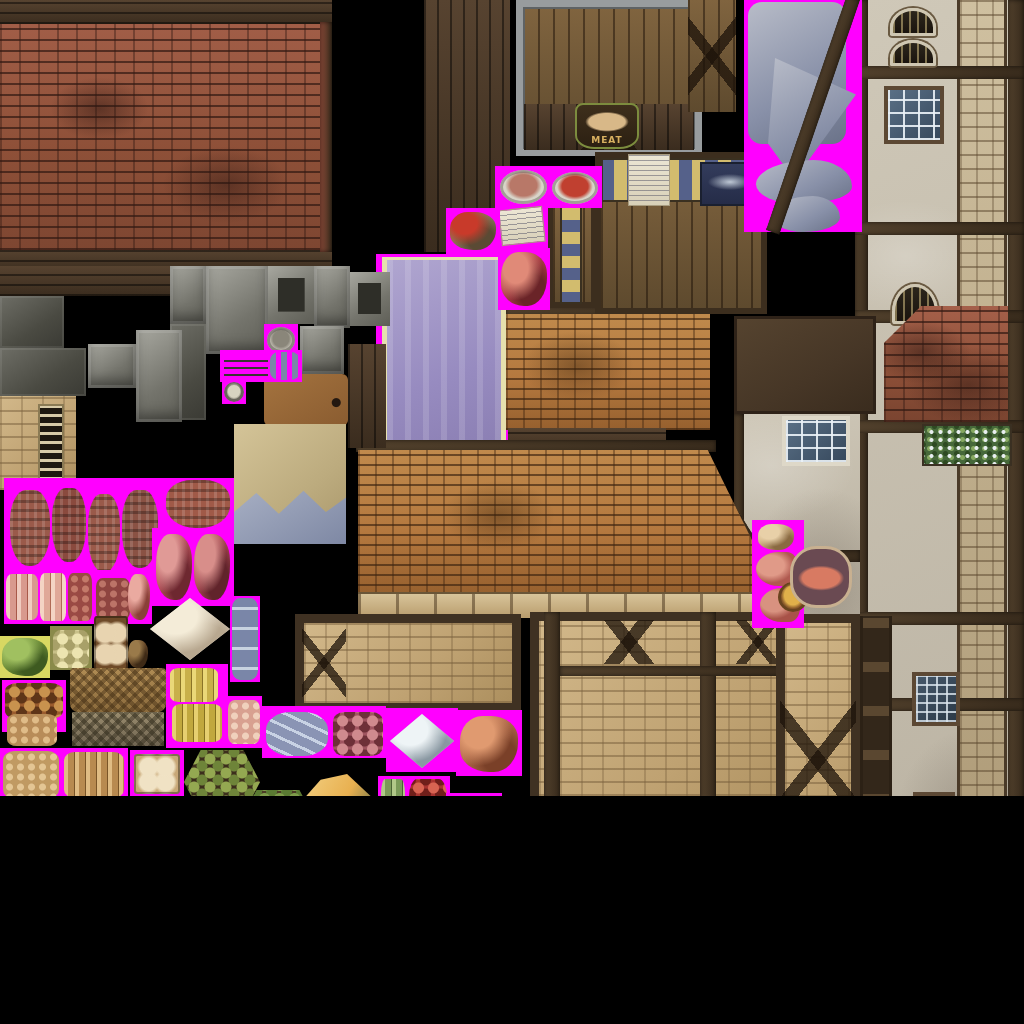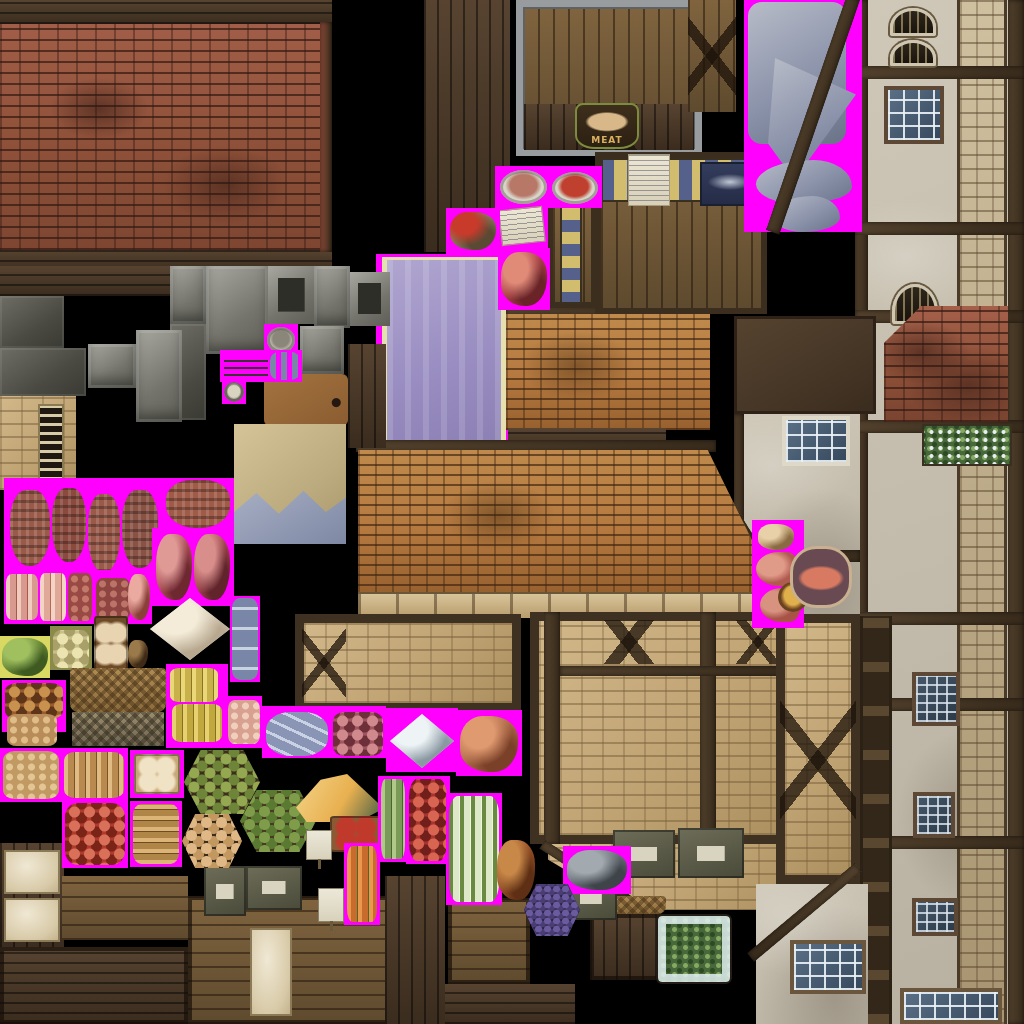--- a/index.html
+++ b/index.html
@@ -1,16 +1,16 @@
 <!DOCTYPE html>
 <html><head>
 <meta charset="utf-8">
 <style>
   html,body{margin:0;padding:0;background:#000;}
-  #stage{position:relative;width:1024px;height:1024px;background:#000;overflow:hidden;
+  #stage{position:relative;width:1024px;height:796px;background:#000;overflow:hidden;
          font-family:"DejaVu Sans",sans-serif;}
   .s{position:absolute;box-sizing:border-box;}
 
   
   .magenta{background:#ff00ff;}
   .brick-red{background:
     radial-gradient(ellipse 70px 45px at 30% 40%, rgba(40,20,15,.5), transparent 70%),
     radial-gradient(ellipse 90px 55px at 68% 68%, rgba(40,20,15,.45), transparent 70%),
     repeating-linear-gradient(0deg, rgba(50,25,18,.7) 0 2px, transparent 2px 11px),
     repeating-linear-gradient(90deg, rgba(50,25,18,.4) 0 2px, transparent 2px 19px),

